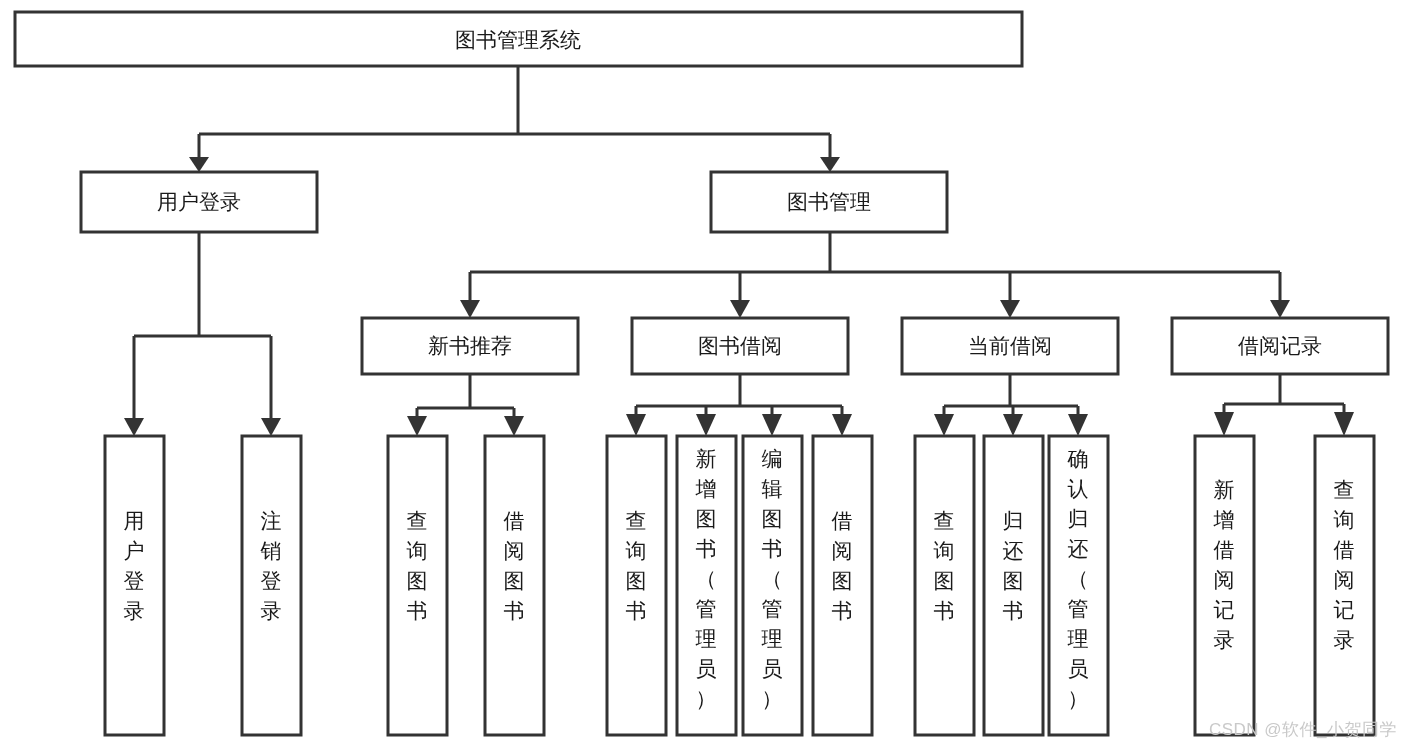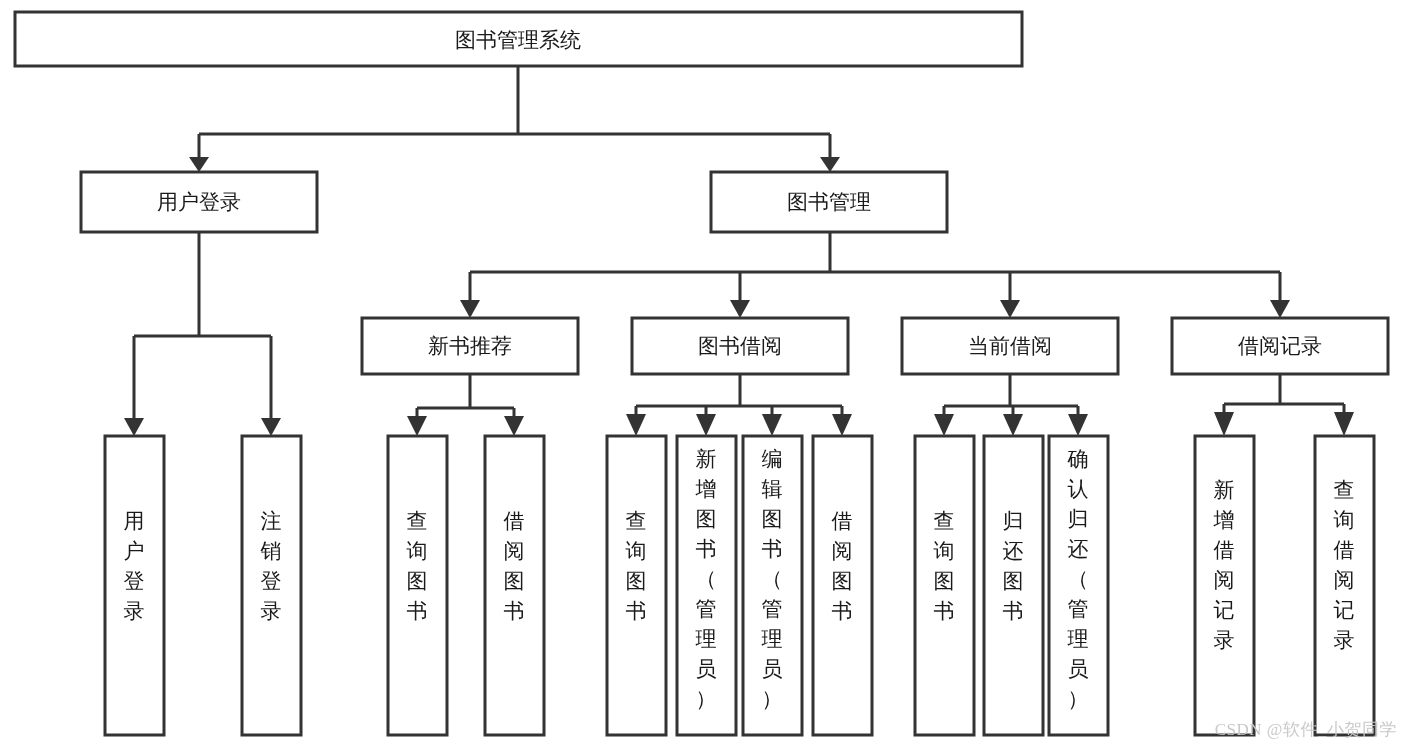--- a/index.html
+++ b/index.html
@@ -43,21 +43,21 @@
     fill: none;
   }
   .arrow-head {
     fill: #333333;
     stroke: none;
   }
   .watermark {
     position: absolute;
     right: 8px;
     bottom: 6px;
-    font-family: Liberation Serif, serif;
+    font-family: Liberation Sans, sans-serif;
     font-size: 17px;
     color: #c9c9c9;
     white-space: nowrap;
     letter-spacing: 0.5px;
     pointer-events: none;
     text-align: right;
   }
 </style>
 </head>
 <body>

